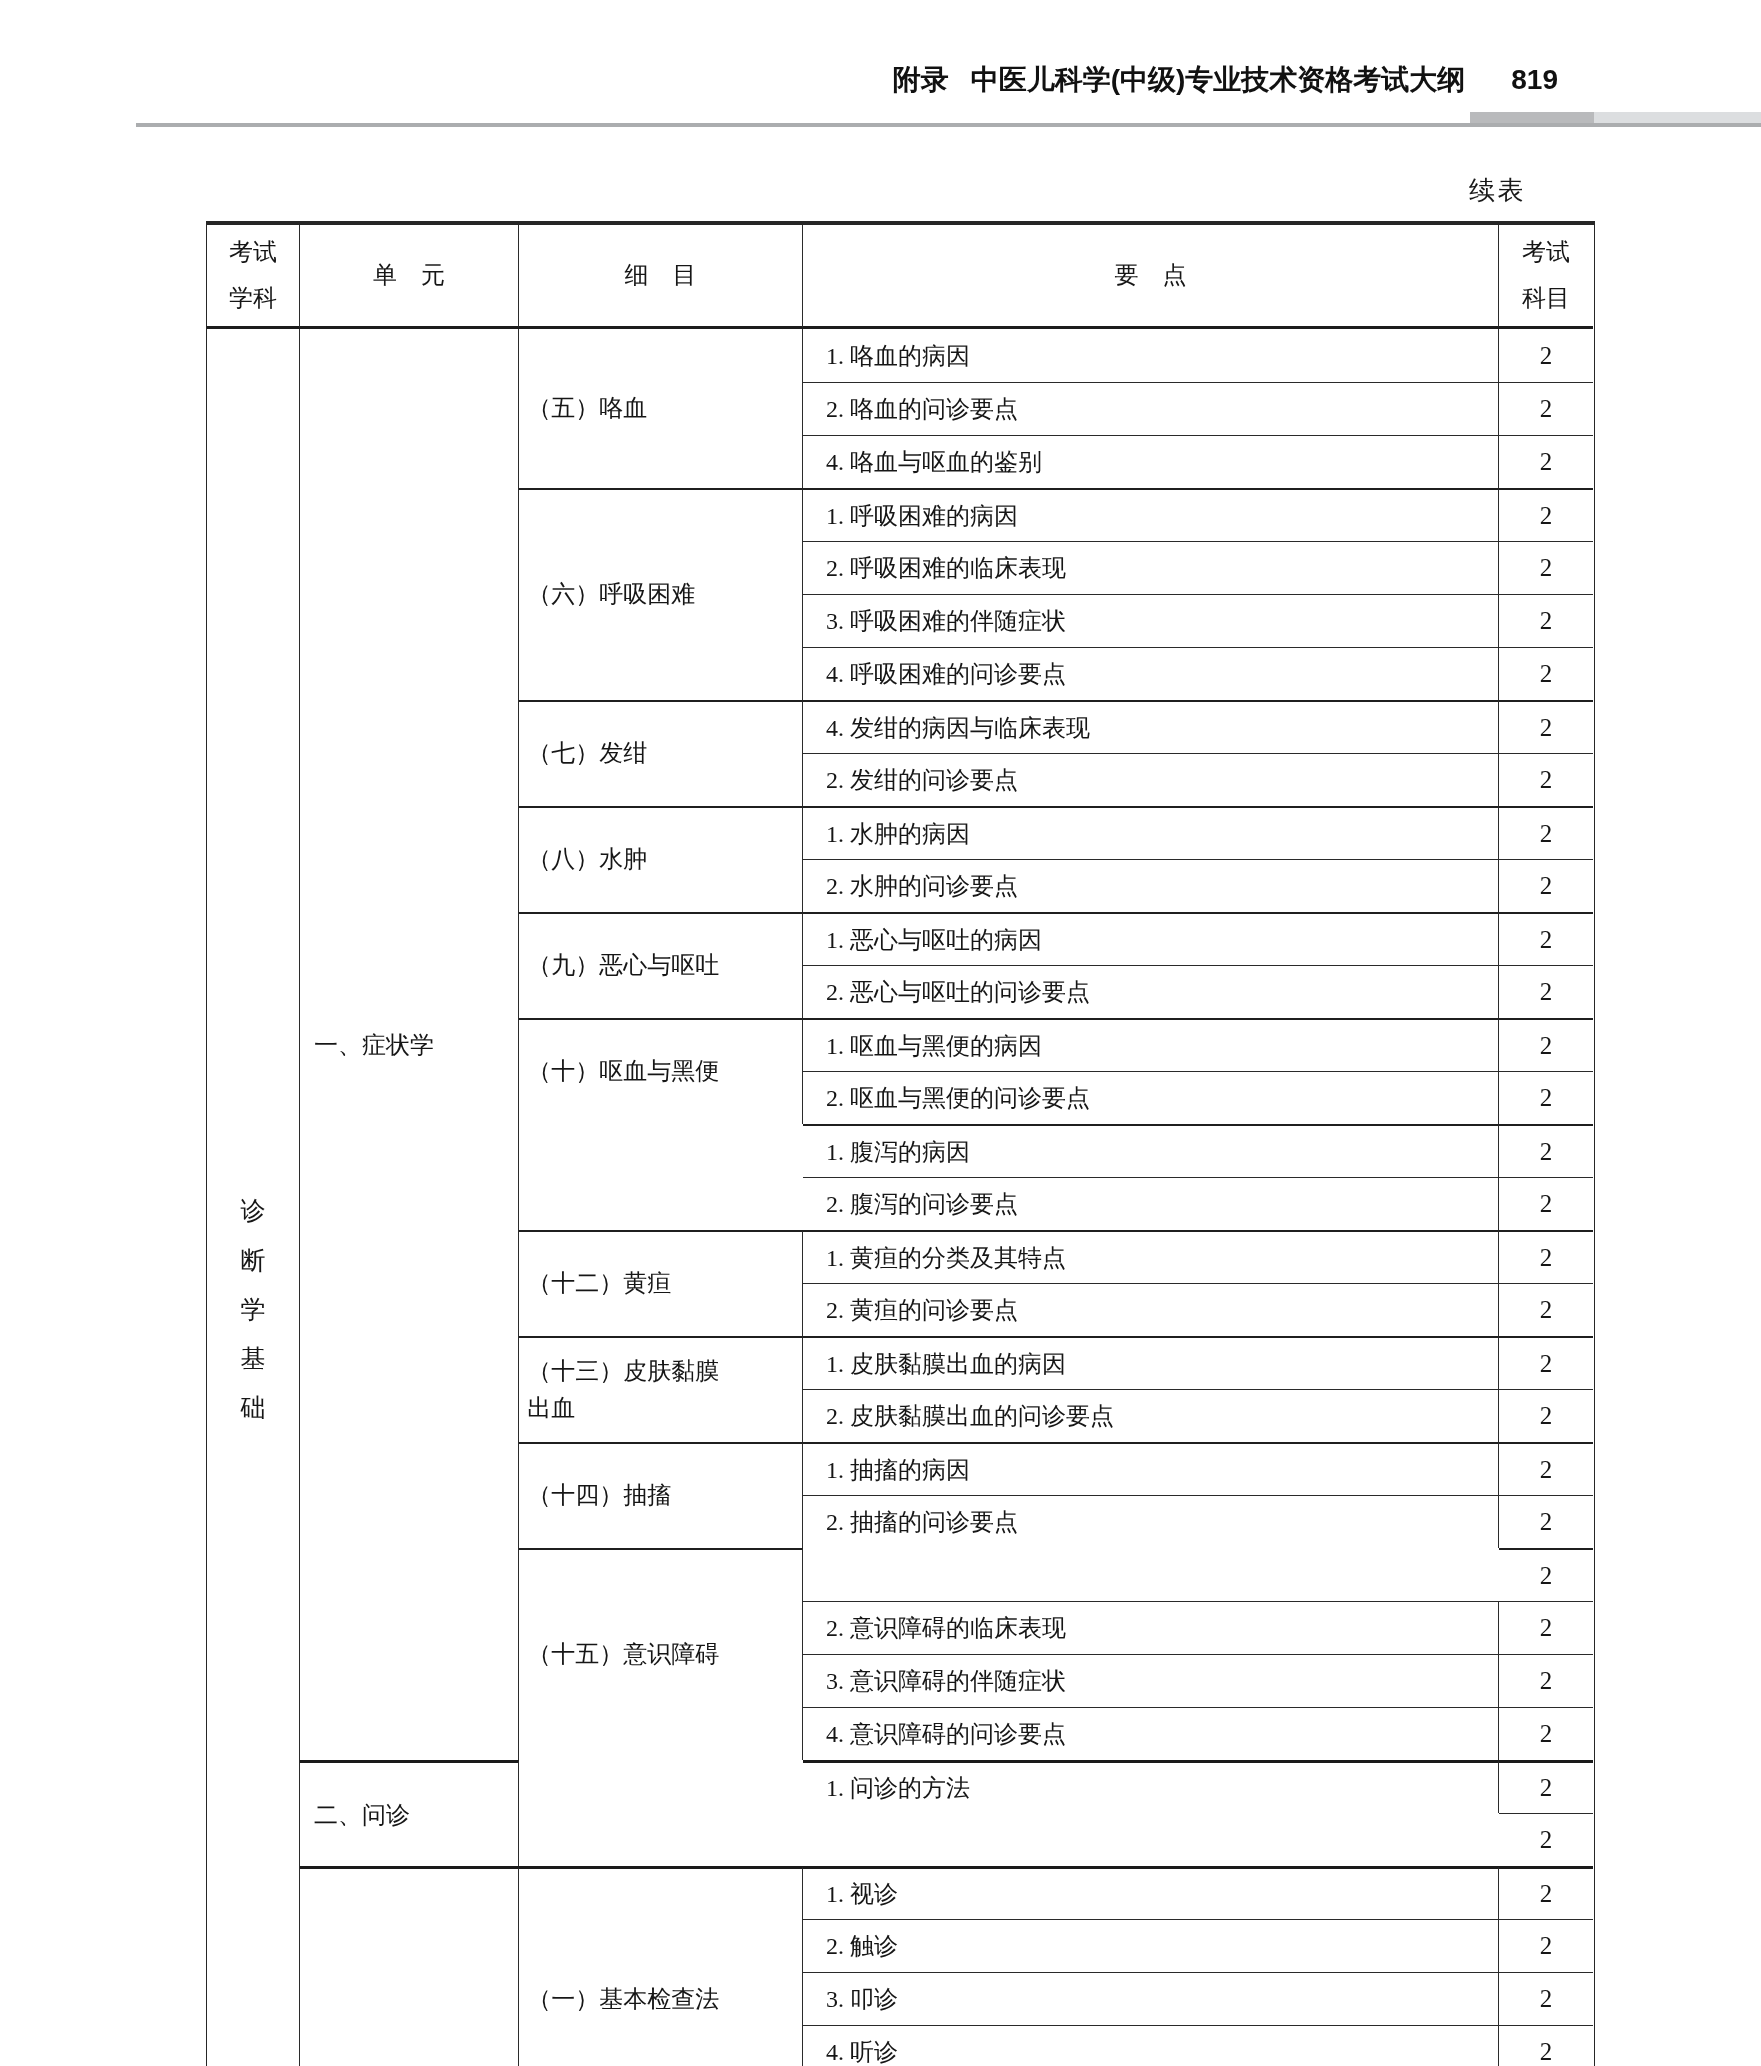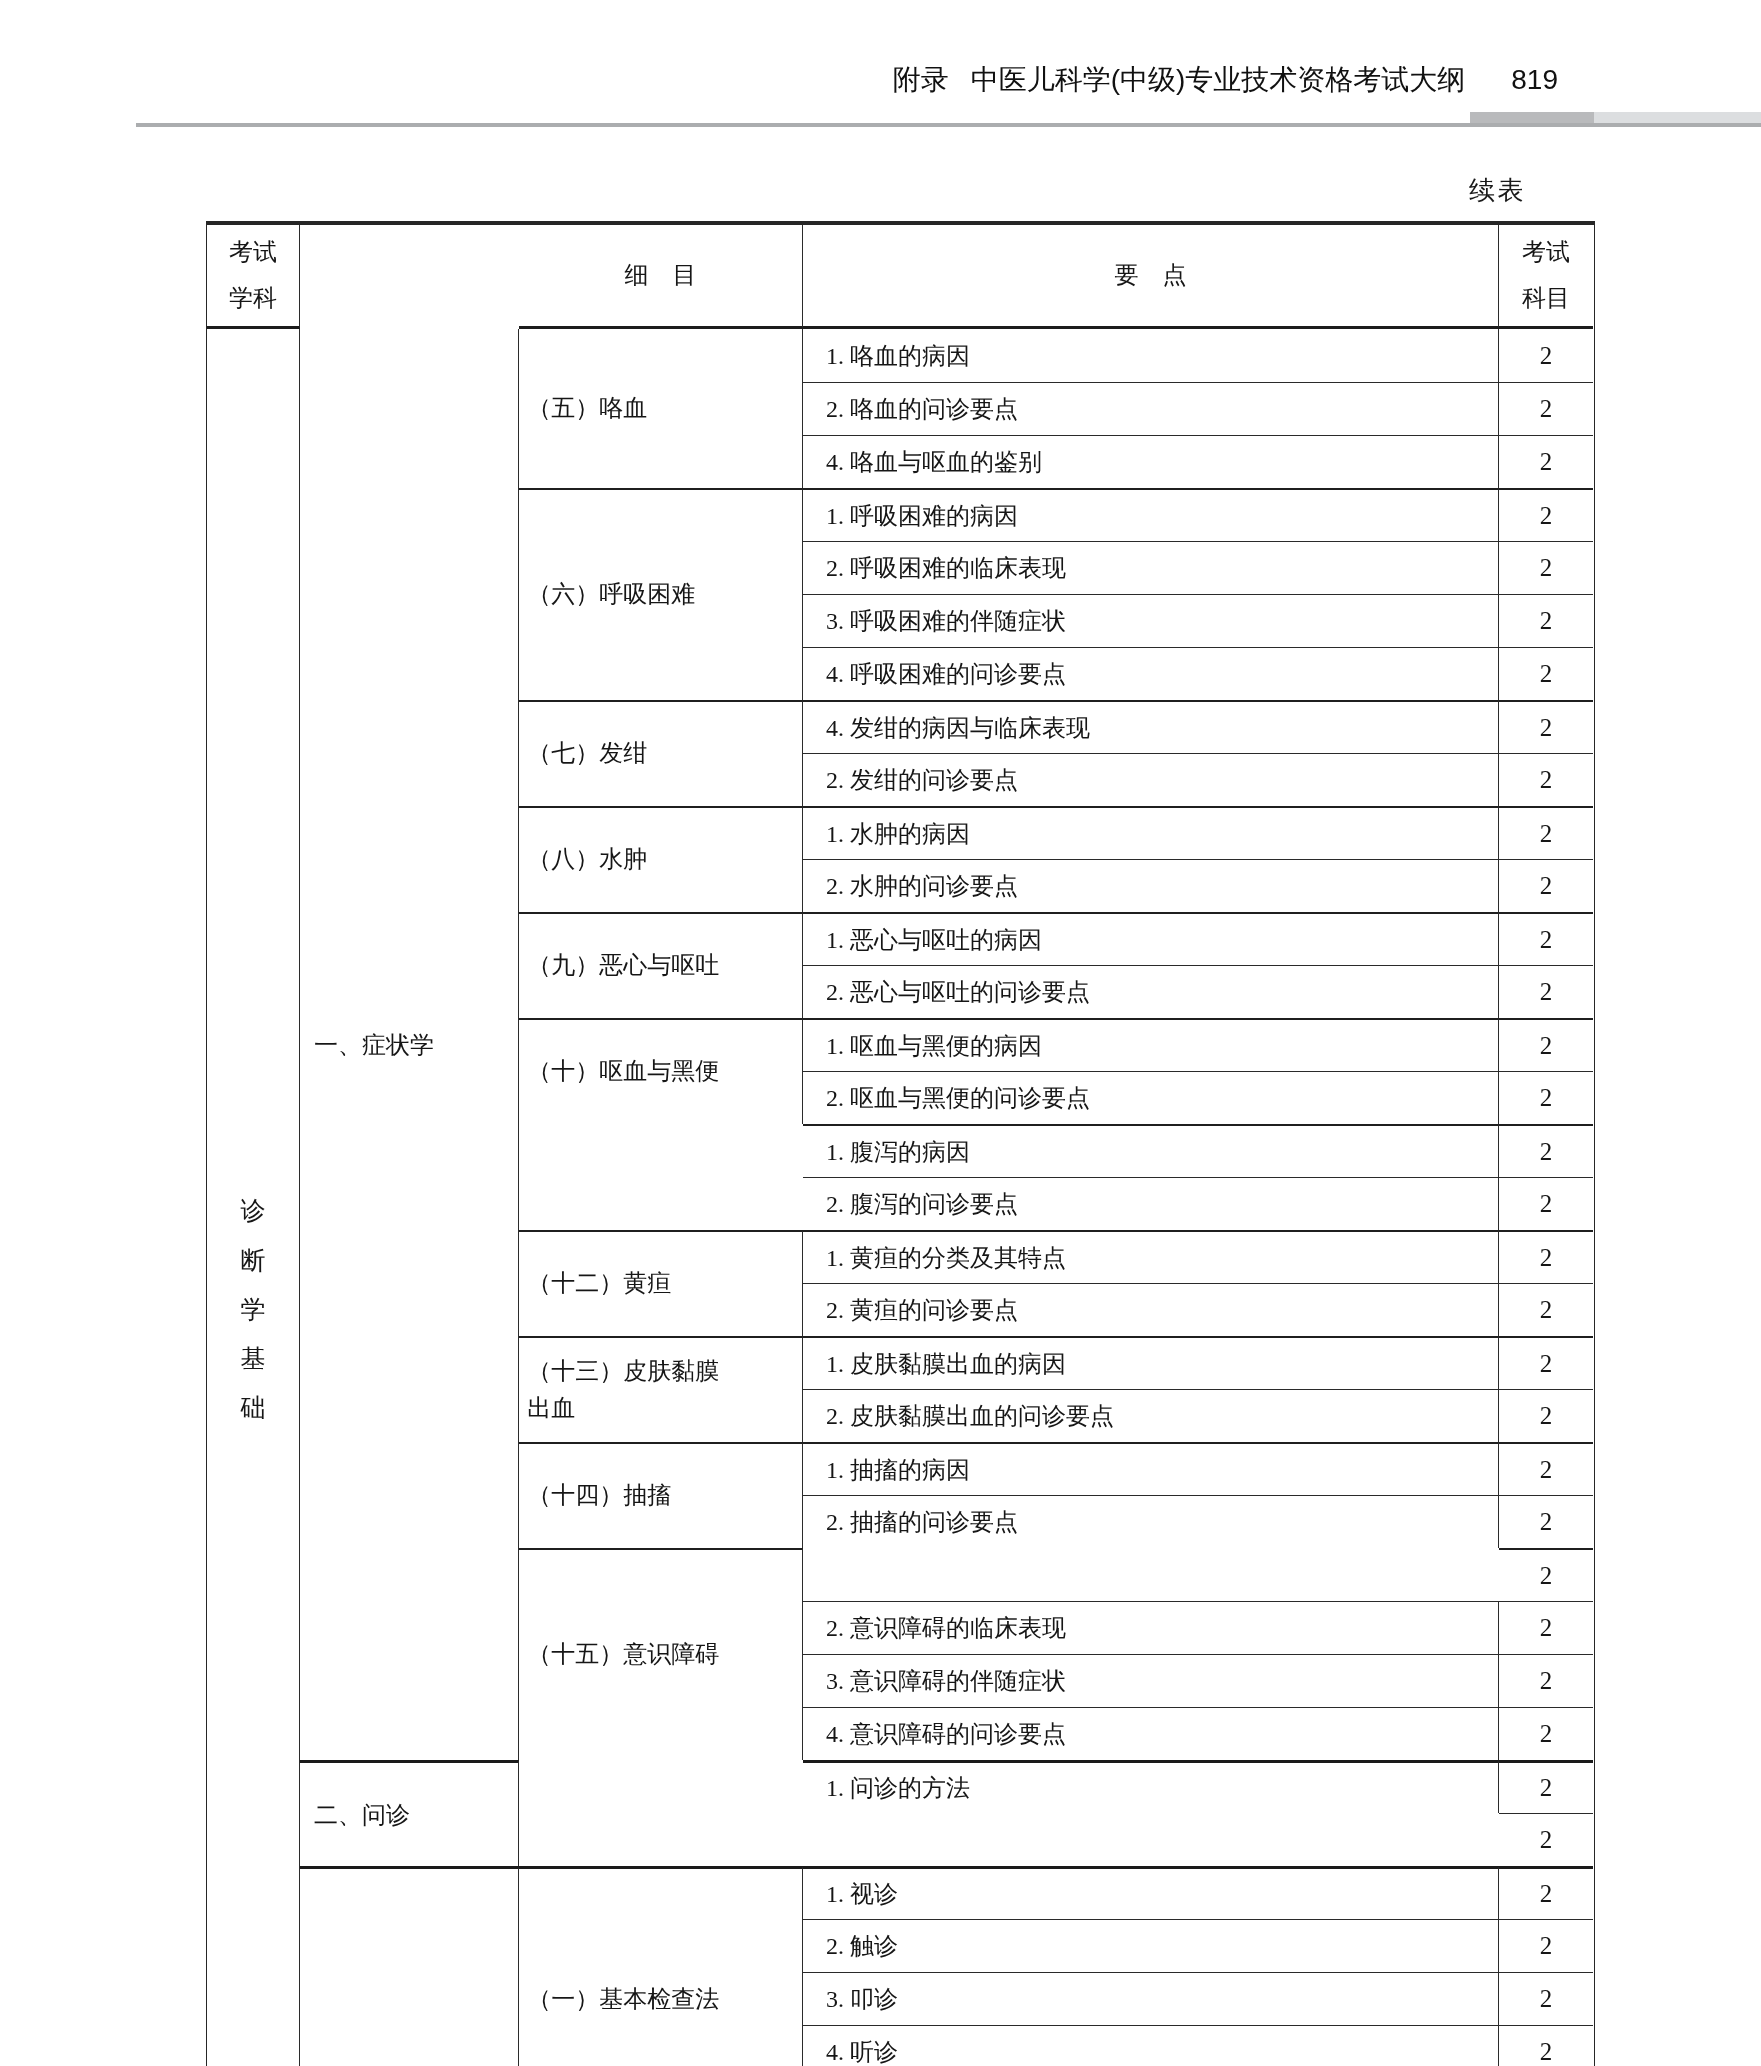--- a/index.html
+++ b/index.html
@@ -3,21 +3,21 @@
 <meta charset="utf-8">
 <style>
   html,body{margin:0;padding:0;background:#ffffff;}
   .page{position:relative;width:1762px;height:2436px;background:#ffffff;overflow:hidden;
         font-family:"Liberation Serif","DejaVu Serif",serif;color:#161616;}
 
   
   .page-header{position:absolute;top:66px;left:0;width:1558px;display:flex;
                justify-content:flex-end;align-items:baseline;
                font-family:"Liberation Sans","DejaVu Sans",sans-serif;
-               font-weight:400;font-size:28px;line-height:1;color:#111;}
+               font-weight:700;font-size:28px;line-height:1;color:#111;}
   .head-title{margin-left:22px;}
   .head-page{margin-left:46px;}
 
   .rule-dark{position:absolute;left:1470px;top:112px;width:124px;height:12px;background:#b9babc;}
   .rule-light{position:absolute;left:1594px;top:112px;width:167px;height:12px;background:#dcdee0;}
   .rule-line{position:absolute;left:136px;top:123px;width:1625px;height:3.7px;background:#abadaf;}
 
   .continued{position:absolute;left:1469px;top:173px;font-size:26px;letter-spacing:2.5px;color:#1a1a1a;}
 
   
@@ -54,20 +54,21 @@
   <div class="rule-dark"></div>
   <div class="rule-light"></div>
   <div class="rule-line"></div>
 
   <div class="continued">续表</div>
 
   <div class="exam-table">
 
     <div class="cell hc" style="grid-area:1/1">考试
 学科</div>
+    <div class="cell hc" style="grid-area:1/2">单　元</div>
     <div class="cell hc" style="grid-area:1/3">细　目</div>
     <div class="cell hc" style="grid-area:1/4">要　点</div>
     <div class="cell hc nr" style="grid-area:1/5">考试
 科目</div>
 
     <div class="cell subject-cell" style="grid-row:2 / span 37;grid-column:1">
       <span>诊</span>
       <span>断</span>
       <span>学</span>
       <span>基</span>

